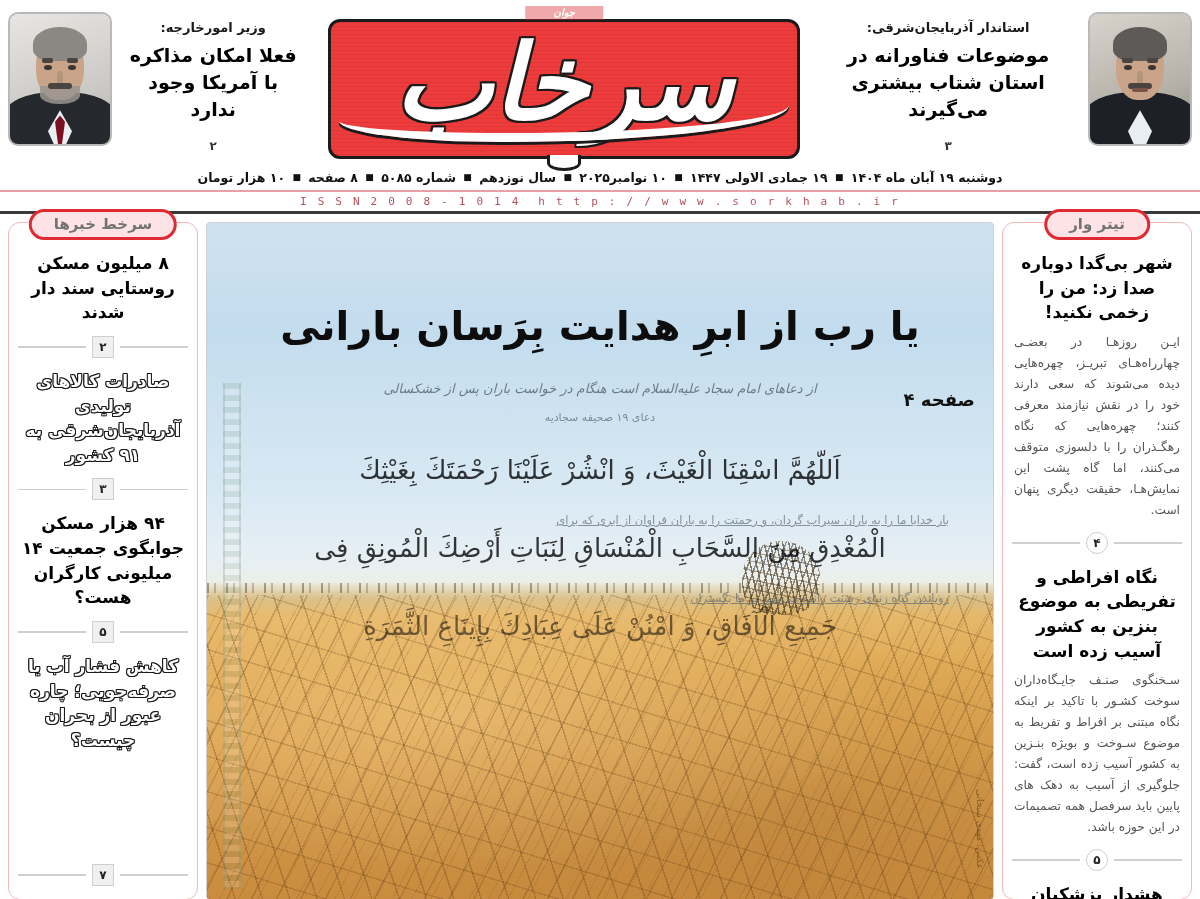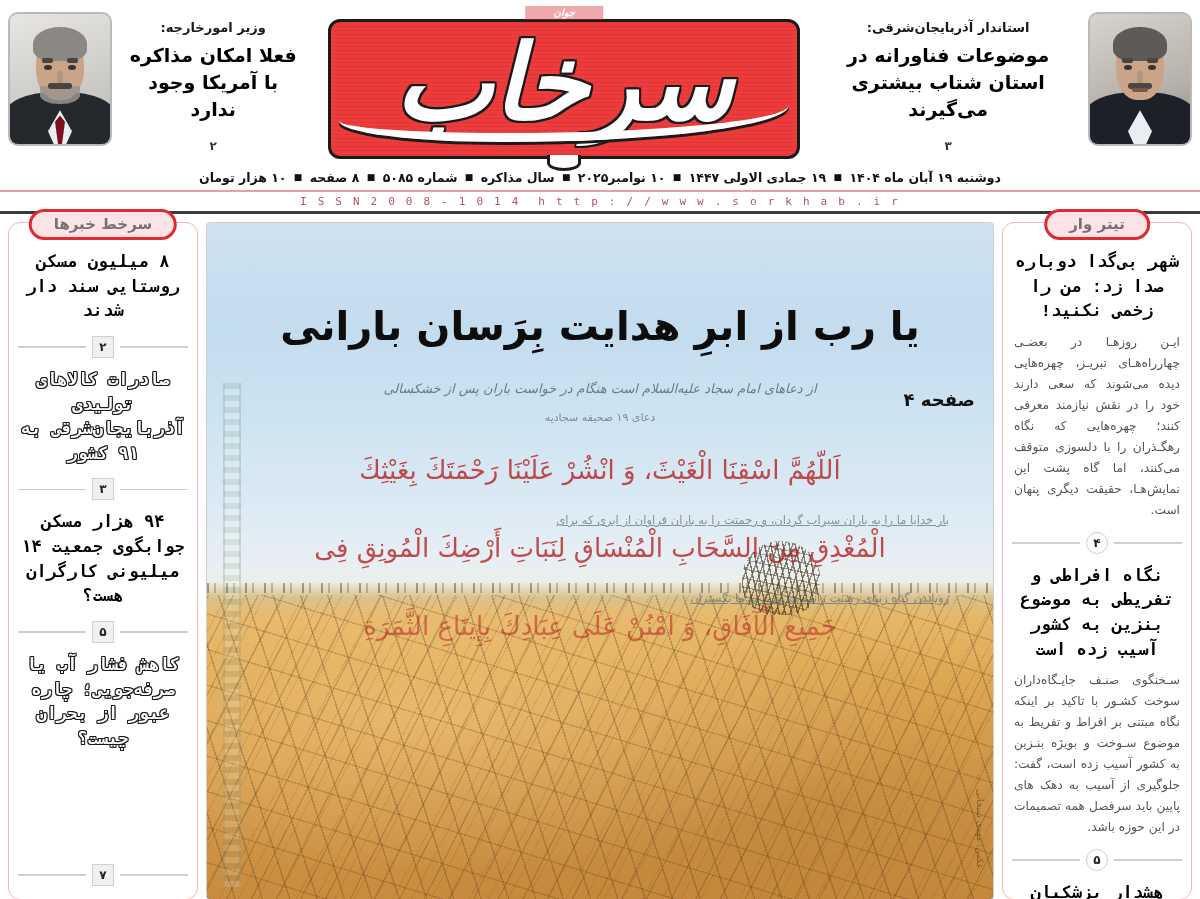--- a/index.html
+++ b/index.html
@@ -233,21 +233,20 @@
   }
 
   .side-item { padding: 6px 2px 2px 2px; }
   .side-title {
     font-size: 17px;
     font-weight: bold;
     color: #000;
     line-height: 1.45;
     text-align: center;
     letter-spacing: -0.4px;
-    font-family: Liberation Mono, monospace;
   }
   .side-title.outline {
     color: #ffffff;
     text-shadow:
       1px 0 0 #1a1a1a, -1px 0 0 #1a1a1a,
       0 1px 0 #1a1a1a, 0 -1px 0 #1a1a1a,
       1px 1px 0 #1a1a1a, -1px -1px 0 #1a1a1a,
       1px -1px 0 #1a1a1a, -1px 1px 0 #1a1a1a;
   }
   .side-body {
@@ -416,21 +415,21 @@
     text-align: center;
     font-size: 11px;
     color: #6b7d87;
     opacity: .85;
   }
   .dua-line {
     position: absolute;
     left: 0; right: 0;
     text-align: center;
     font-size: 26px;
-    color: #b91c1c;
+    color: #000000;
     letter-spacing: -0.2px;
     padding: 0 34px;
     opacity: .78;
     direction: rtl;
   }
   .dua-l1 { top: 232px; }
   .dua-l2 { top: 310px; }
   .dua-l3 { top: 388px; opacity: .52; }
   .dua-fa {
     position: absolute;
@@ -521,21 +520,21 @@
     </div>
   </div>
 
   <div class="datebar">
     <span>دوشنبه ۱۹ آبان ماه ۱۴۰۴</span>
     <span class="sep">■</span>
     <span>۱۹ جمادی الاولی ۱۴۴۷</span>
     <span class="sep">■</span>
     <span>۱۰ نوامبر۲۰۲۵</span>
     <span class="sep">■</span>
-    <span>سال مذاکره</span>
+    <span>سال نوزدهم</span>
     <span class="sep">■</span>
     <span>شماره ۵۰۸۵</span>
     <span class="sep">■</span>
     <span>۸ صفحه</span>
     <span class="sep">■</span>
     <span>۱۰ هزار تومان</span>
   </div>
 
   <div class="rule-red"></div>
 

